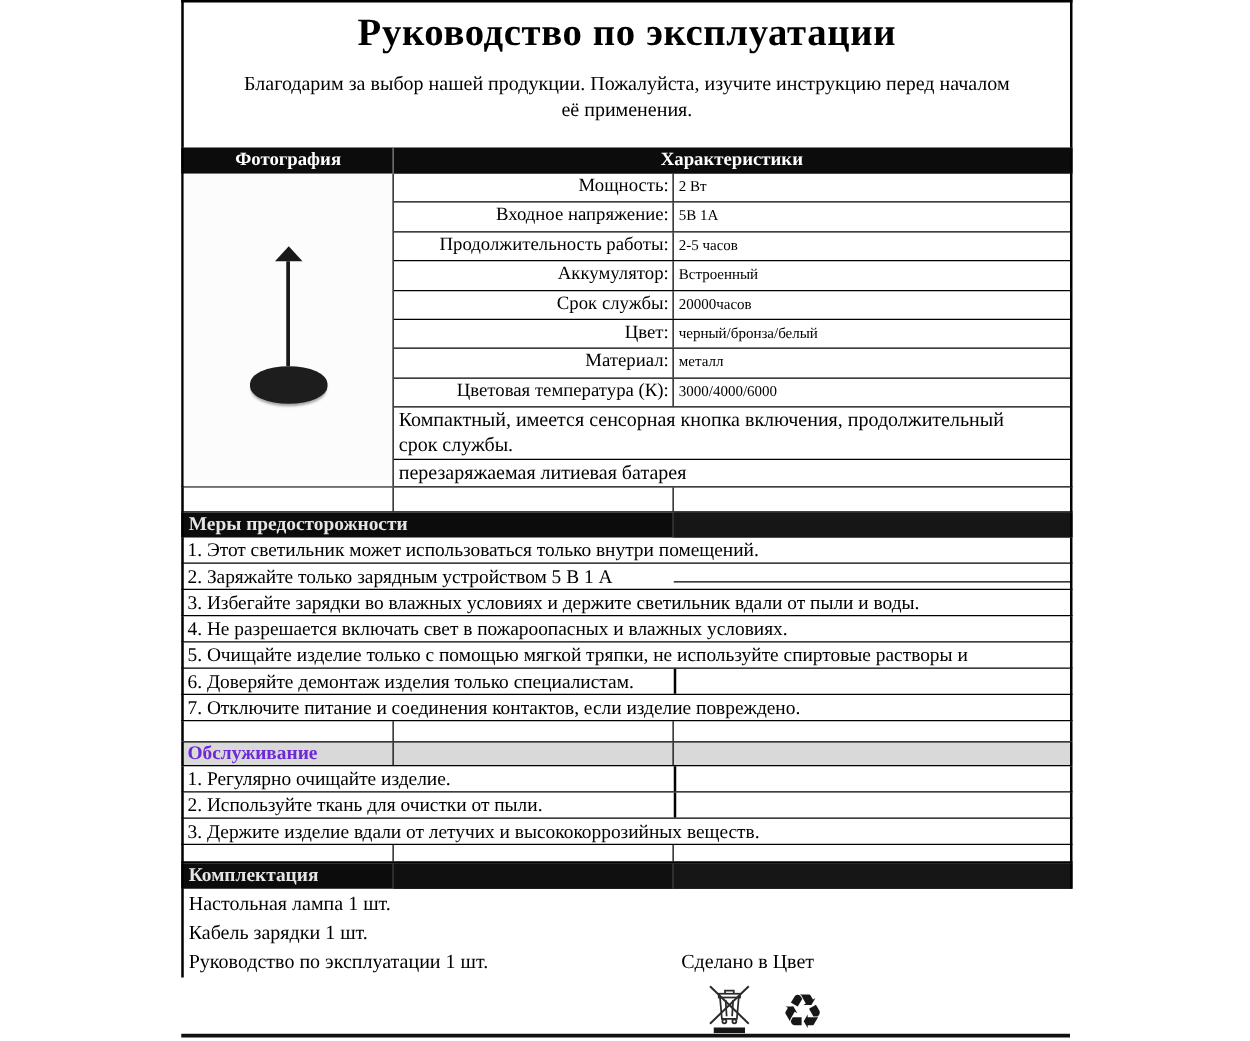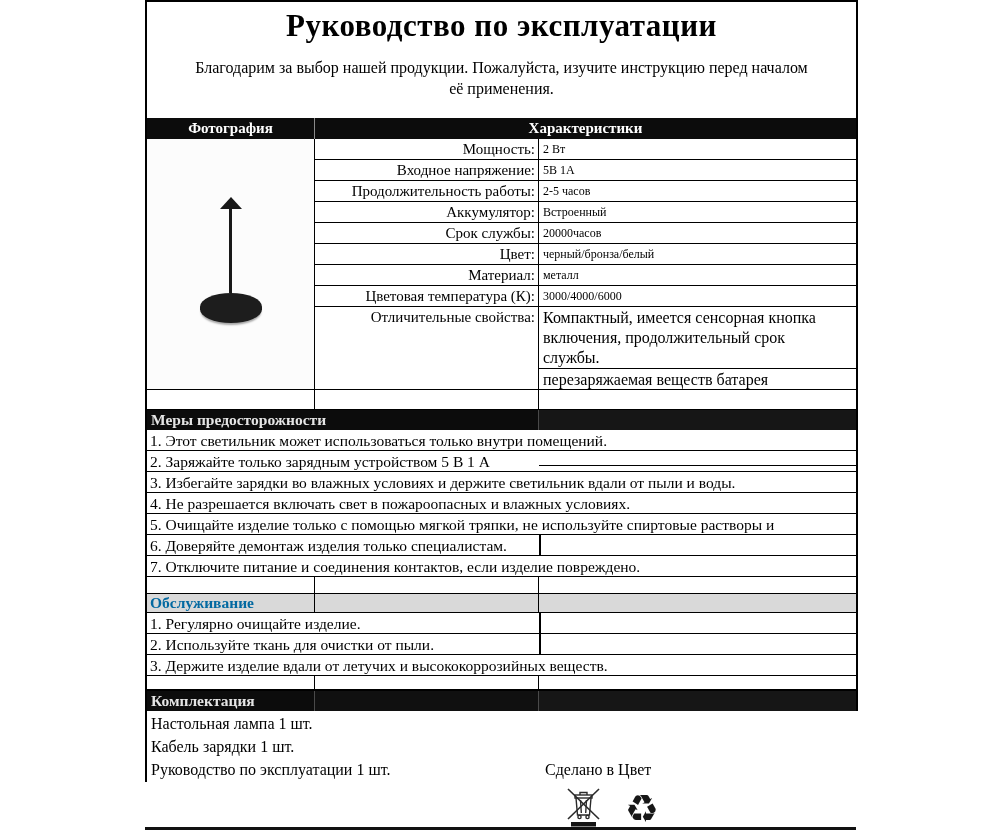--- a/index.html
+++ b/index.html
@@ -45,21 +45,21 @@
   .gap .g2 { width:224px; border-right:1.5px solid #000; }
   .gap .g3 { flex:1; }
 
   
   .bar { display:flex; height:20px; font-weight:bold; font-size:15.5px;
          border-left:2px solid #000; border-right:2px solid #000; }
   .bar-dark { background:#0c0c0c; color:#e5e5e5; }
   .bar-dark .b-main { width:392px; line-height:20px; padding-left:4px; border-right:1px solid #4a4a4a; }
   .bar-dark .b-rest { flex:1; background:#161616; }
   .bar-dark .b-mid  { width:224px; border-right:1px solid #4a4a4a; background:#101010; }
-  .bar-gray { background:#d9d9d9; color:#0369a1; border-bottom:1.5px solid #000; border-top:1.5px solid #000; }
+  .bar-gray { background:#d9d9d9; color:#6d28d9; border-bottom:1.5px solid #000; border-top:1.5px solid #000; }
   .bar-gray .b-cell1 { width:168px; line-height:18px; padding-left:3px; border-right:1.5px solid #000; }
   .bar-gray .b-cell2 { width:224px; border-right:1.5px solid #000; }
   .bar-gray .b-cell3 { flex:1; }
 
   
   .item-row { position:relative; height:21px; font-size:15.5px; line-height:19px; padding:1px 0 0 3px;
               border-left:2px solid #000; border-right:2px solid #000; border-bottom:1.5px solid #000; }
   .divider-392 { position:absolute; left:392px; top:0; bottom:0; width:1.5px; background:#000; }
   .short-line  { position:absolute; left:392px; right:0; bottom:5px; height:1.5px; background:#000; }
 
@@ -123,24 +123,23 @@
       </div>
       <div class="spec-row">
         <div class="spec-label">Материал:</div>
         <div class="spec-value">металл</div>
       </div>
       <div class="spec-row">
         <div class="spec-label">Цветовая температура (К):</div>
         <div class="spec-value">3000/4000/6000</div>
       </div>
       <div class="spec-row">
-        <div class="spec-label">Отличительные свойства:</div>
         <div class="value-stack">
           <div class="v1">Компактный, имеется сенсорная кнопка включения, продолжительный срок службы.</div>
-          <div class="v2">перезаряжаемая веществ батарея</div>
+          <div class="v2">перезаряжаемая литиевая батарея</div>
         </div>
       </div>
     </div>
   </div>
 
   <div class="gap" style="height:20px; border-bottom:1.5px solid #000;">
     <div class="g1"></div>
     <div class="g2"></div>
     <div class="g3"></div>
   </div>

